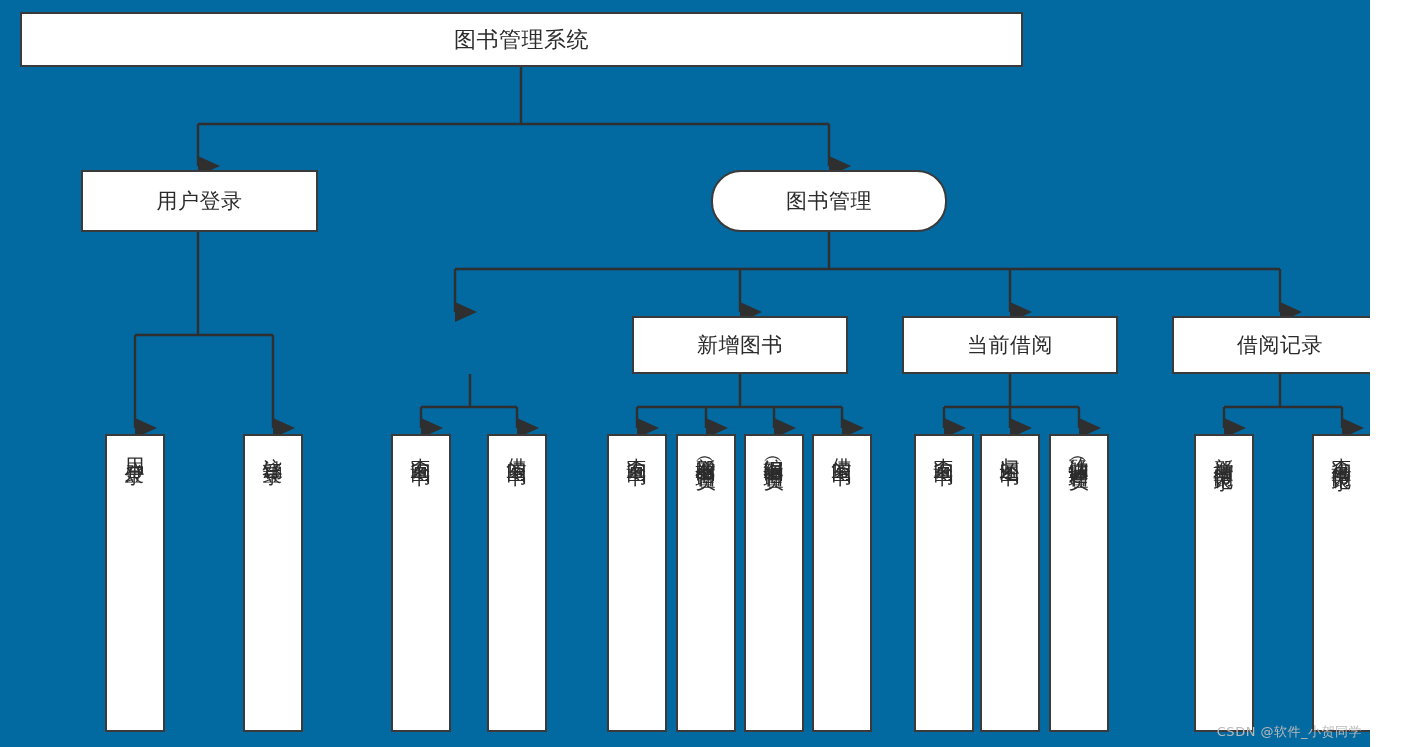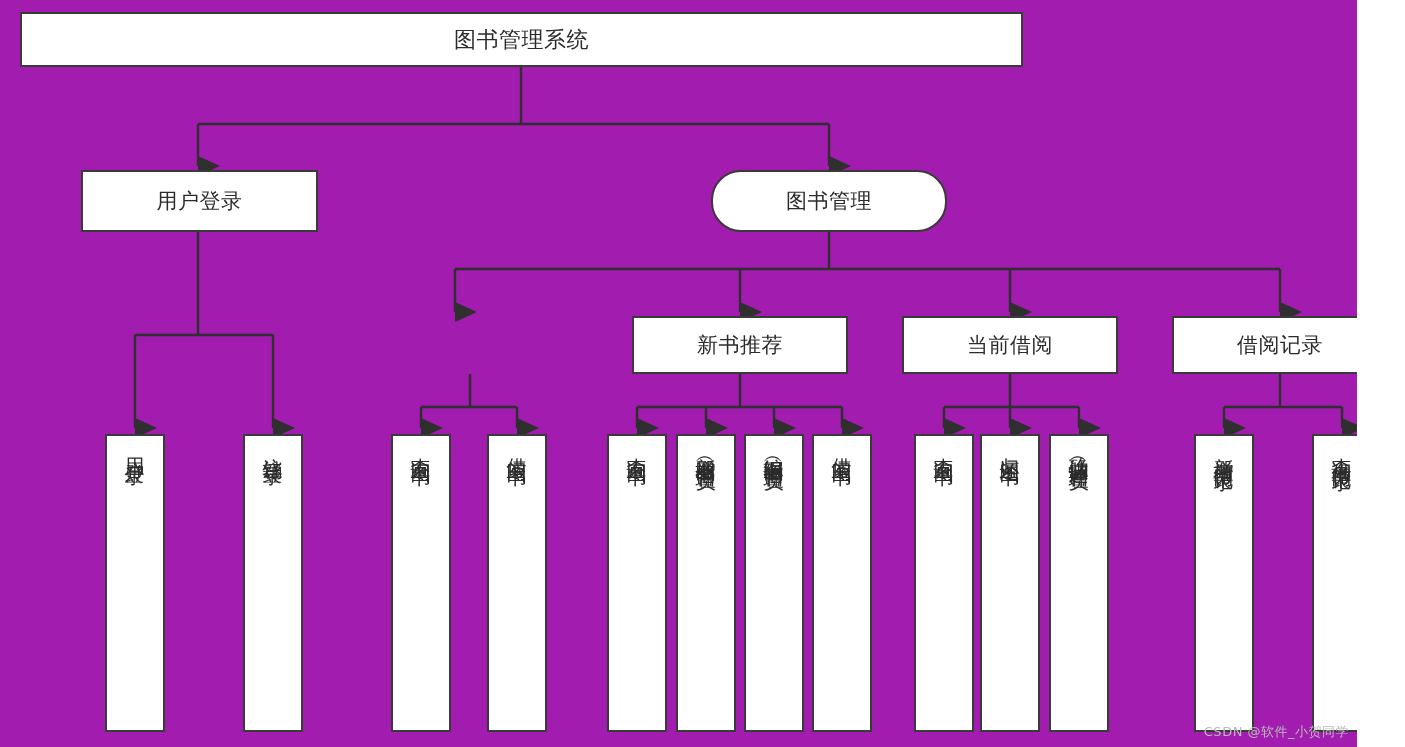--- a/index.html
+++ b/index.html
@@ -7,22 +7,23 @@
     padding: 0;
     background: #ffffff;
   }
   body {
     font-family: "DejaVu Sans", "Liberation Sans", sans-serif;
   }
   #canvas {
     position: relative;
     width: 1357px;
     height: 747px;
-    background: #a21caf;
+    background: #0369a1;
     overflow: hidden;
+    padding-left: 13px;
   }
   svg.wires {
     position: absolute;
     left: 0;
     top: 0;
     width: 1405px;
     height: 747px;
     pointer-events: none;
   }
   .node {
@@ -139,21 +140,21 @@
   </div>
 
   <div class="node h" style="left:81px; top:170px; width:237px; height:62px;">
     <span class="lbl">用户登录</span>
   </div>
   <div class="node h" style="left:711px; top:170px; width:236px; height:62px;border-radius:30px;">
     <span class="lbl">图书管理</span>
   </div>
 
   <div class="node h" style="left:632px; top:316px; width:216px; height:58px;">
-    <span class="lbl">新书推荐</span>
+    <span class="lbl">新增图书</span>
   </div>
   <div class="node h" style="left:1172px; top:316px; width:216px; height:58px;">
     <span class="lbl">借阅记录</span>
   </div>
   <div class="node h" style="left:902px; top:316px; width:216px; height:58px;">
     <span class="lbl">当前借阅</span>
   </div>
 
   <div class="node v" style="left:105px; top:434px; width:60px; height:298px;">
     <span class="lbl">用户登录</span>

